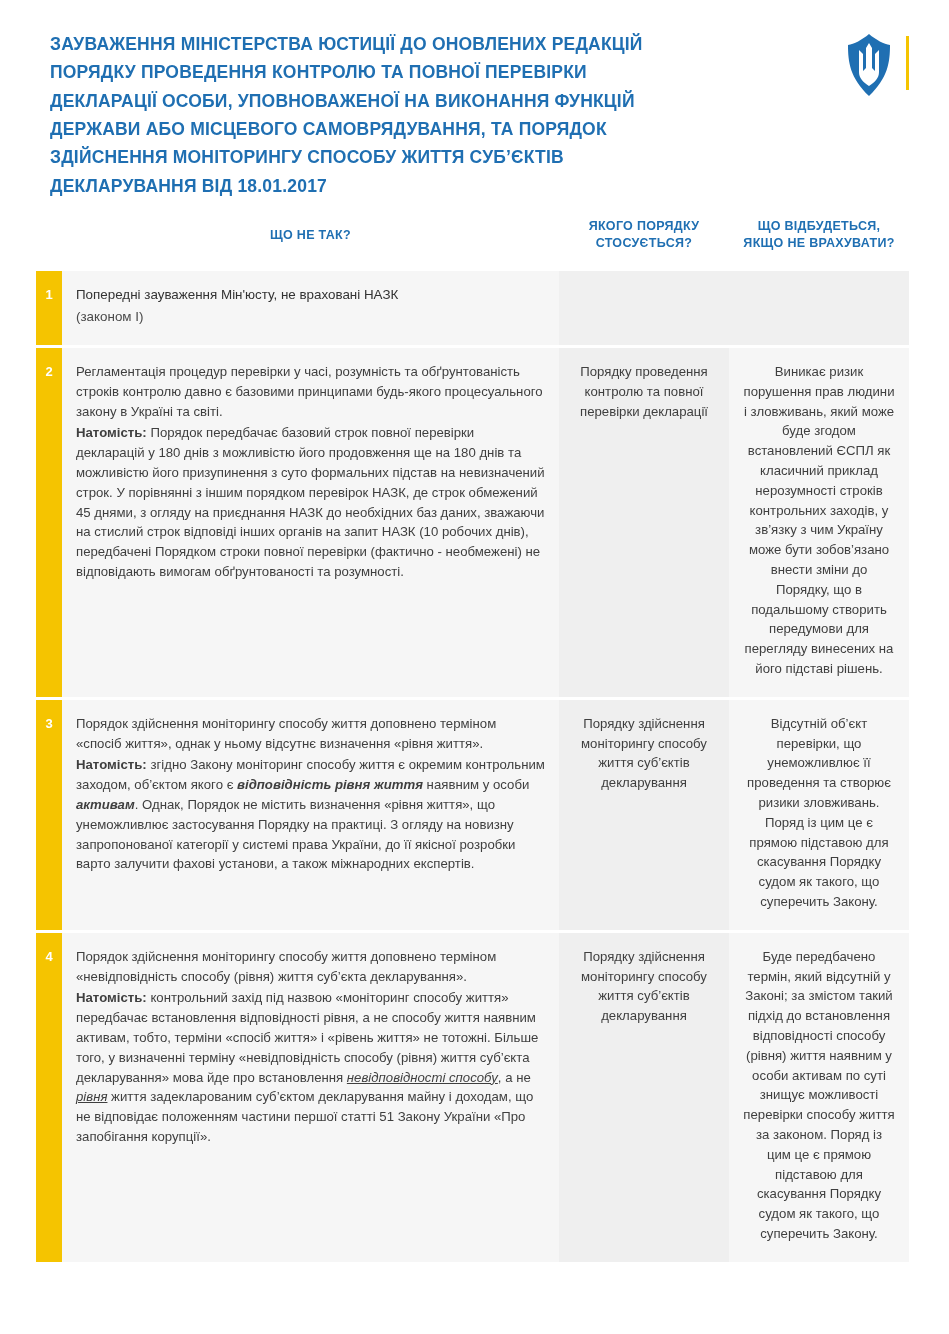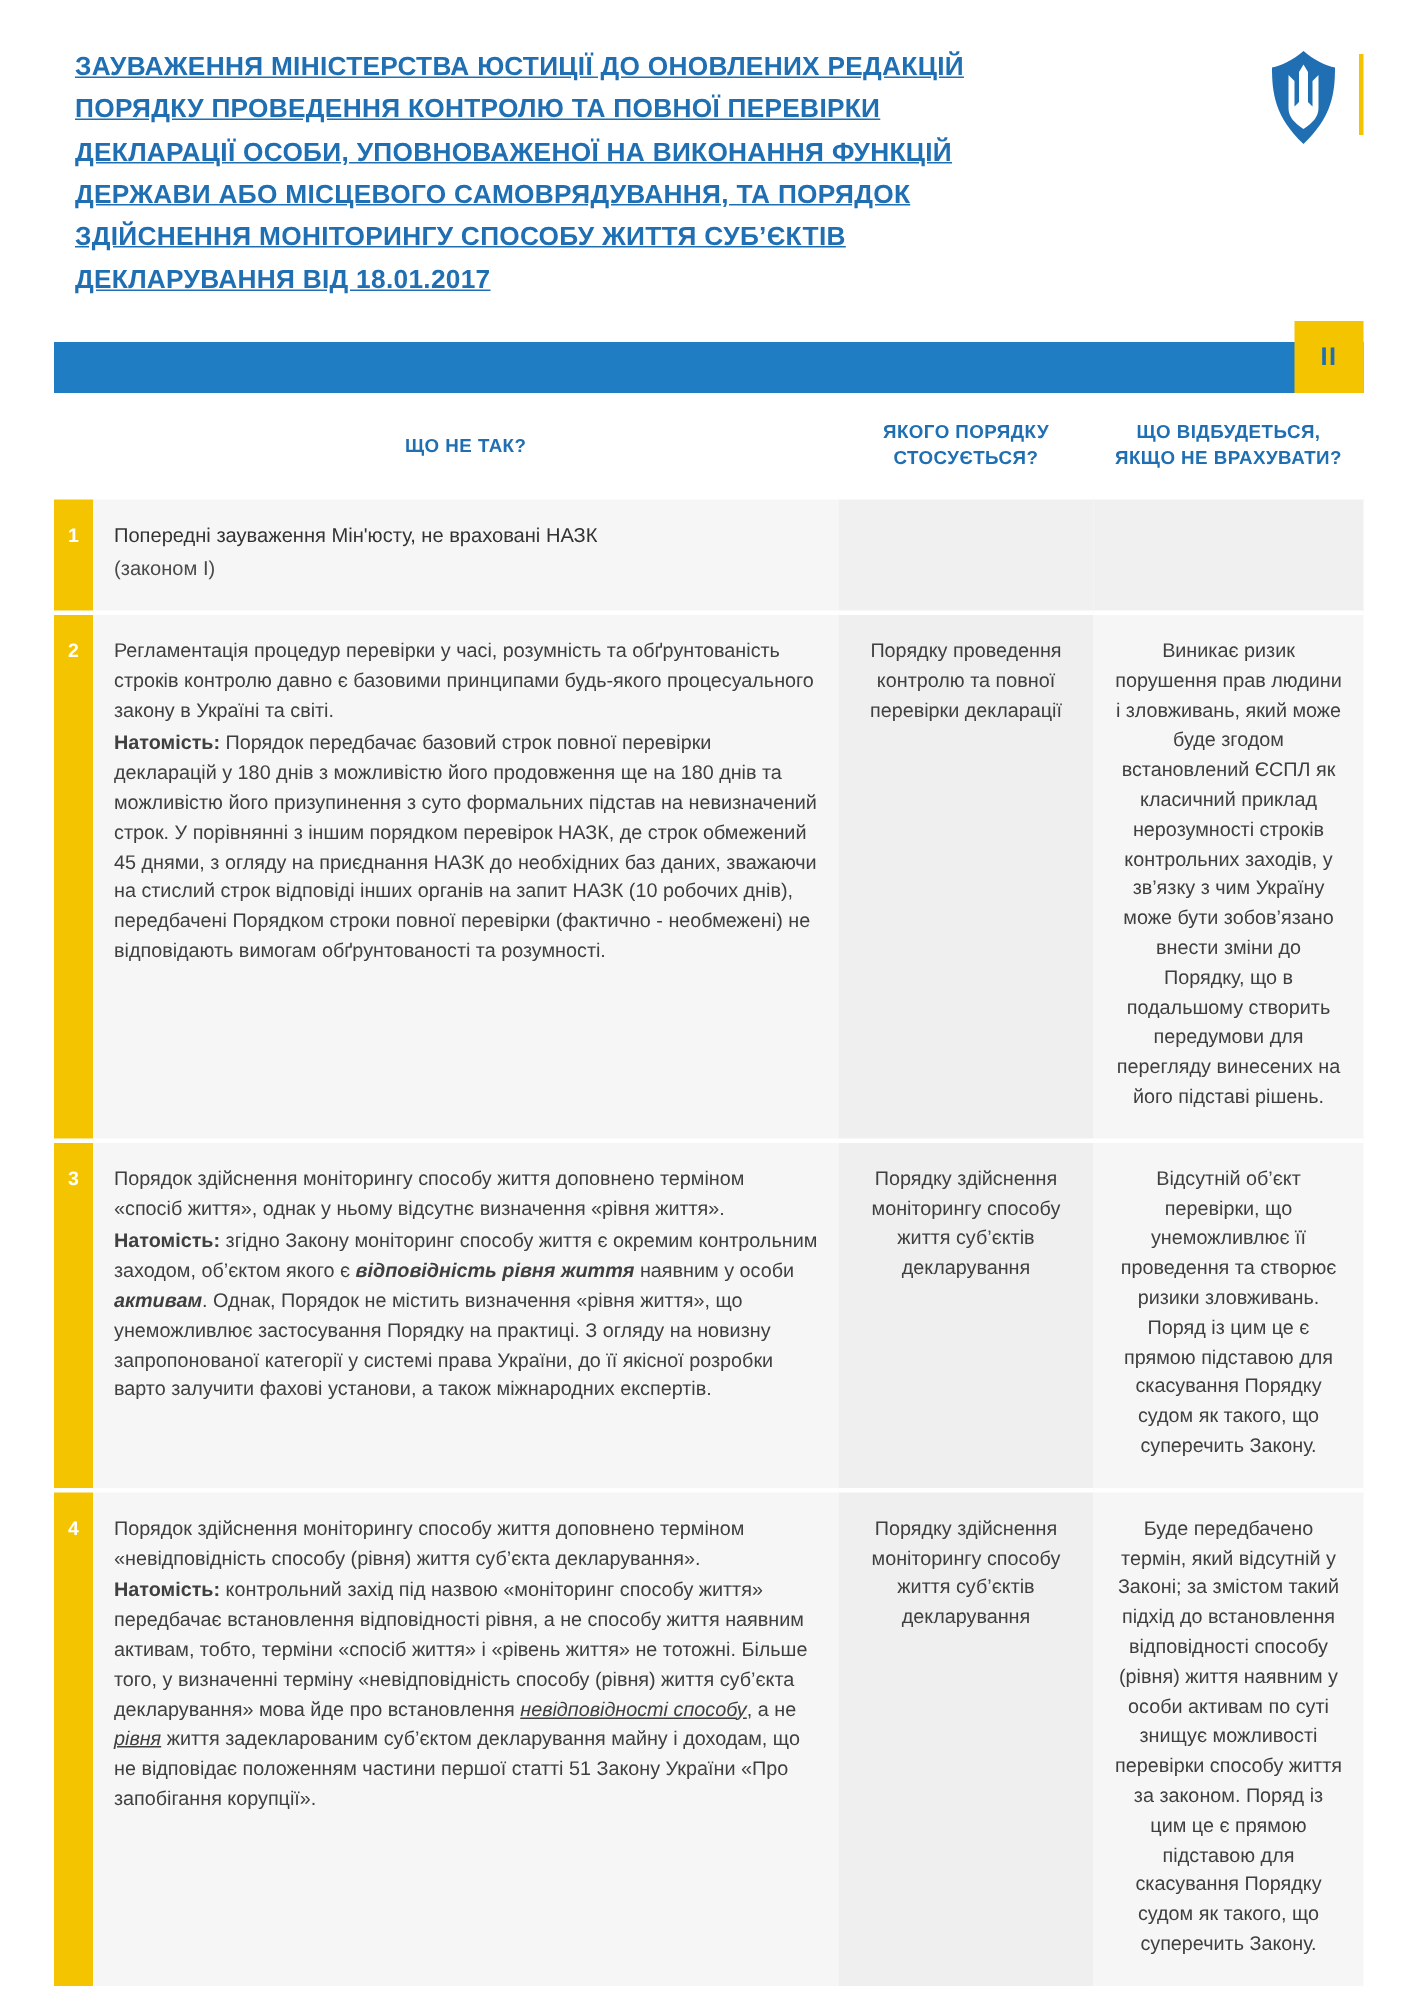--- a/index.html
+++ b/index.html
@@ -30,21 +30,20 @@
     box-sizing: border-box;
   }
   .doc-title {
     max-width: 600px;
     font-size: 17.5px;
     line-height: 1.62;
     font-weight: bold;
     color: #1f6fb2;
     text-transform: uppercase;
     letter-spacing: 0.2px;
-    text-decoration: underline;
   }
   .logo-block {
     display: flex;
     align-items: flex-start;
     gap: 14px;
     padding-top: 4px;
   }
   .logo-emblem {
     width: 46px;
     height: 62px;
@@ -180,24 +179,20 @@
       <div class="logo-emblem">
         <svg width="46" height="62" viewBox="0 0 46 62" xmlns="http://www.w3.org/2000/svg" aria-hidden="true">
           <path d="M23 0 C16 6 8 10 2 11 C2 28 4 44 23 62 C42 44 44 28 44 11 C38 10 30 6 23 0 Z" fill="#1f6fb2"></path>
           <path d="M23 9 L26 14 L26 34 L29 37 L29 20 L33 16 L33 38 C33 44 29 48 23 52 C17 48 13 44 13 38 L13 16 L17 20 L17 37 L20 34 L20 14 Z" fill="#ffffff"></path>
         </svg>
       </div>
       <div class="logo-bar"></div>
     </div>
   </div>
 
-  <div class="band-wrap">
-    <div class="band"></div>
-    <div class="band-tab">II</div>
-  </div>
 
   <table class="table">
     <colgroup>
       <col class="c-num">
       <col class="c-main">
       <col class="c-mid">
       <col class="c-right">
     </colgroup>
     <thead>
       <tr>

